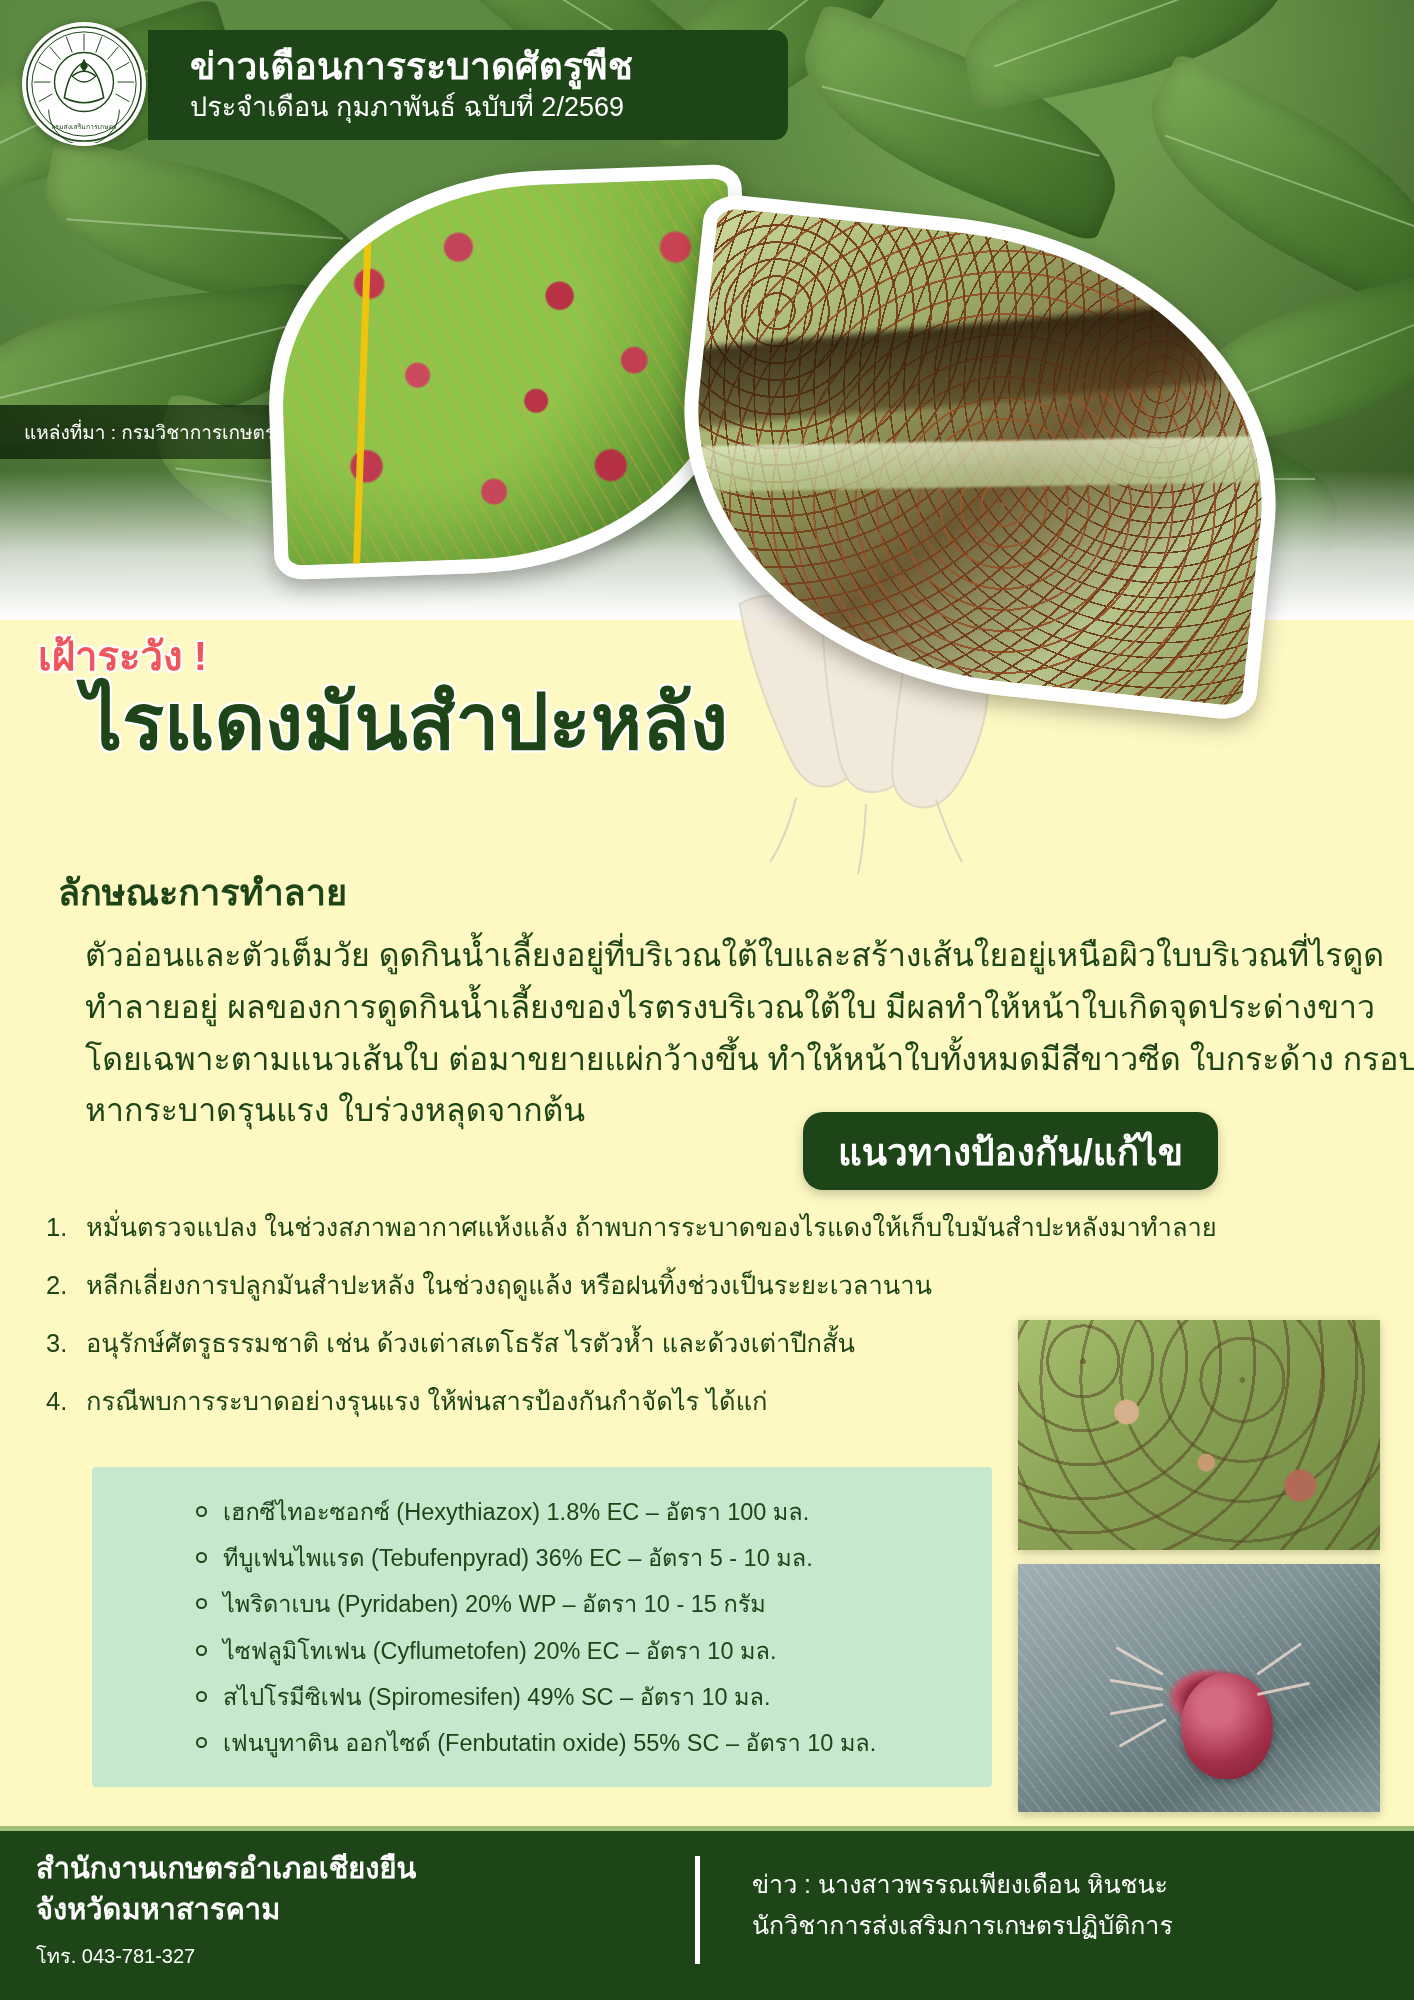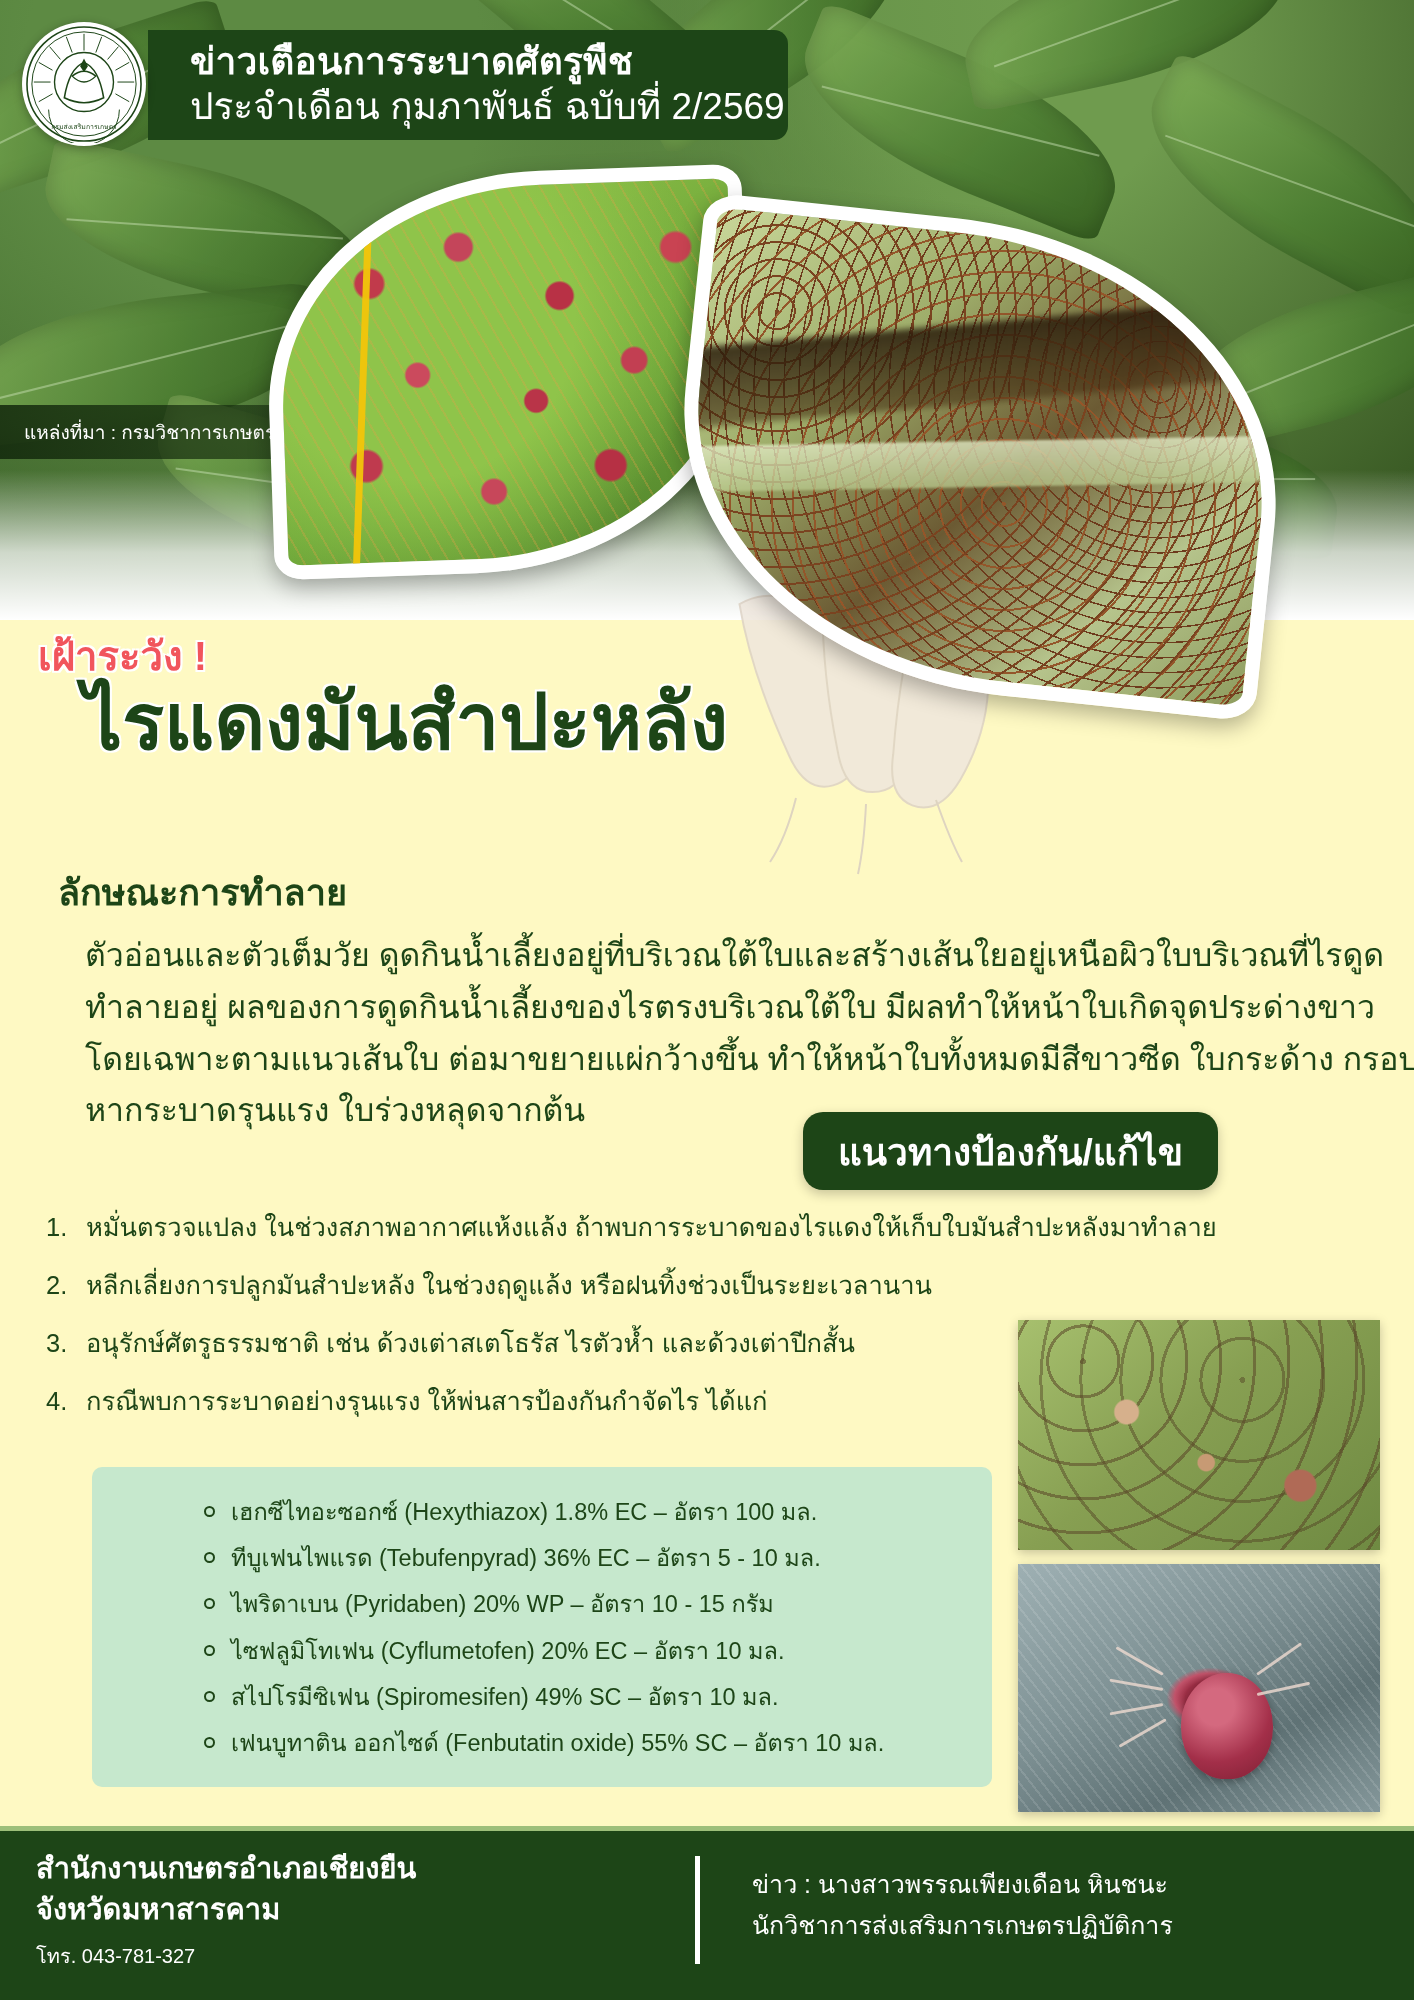--- a/index.html
+++ b/index.html
@@ -48,21 +48,21 @@
   
   .titlebar{
     position:absolute; left:148px; top:30px; width:640px; height:110px;
     background:#1d4517;
     border-radius: 0 14px 14px 0;
     display:flex; flex-direction:column; justify-content:center;
     padding-left:42px;
     color:#ffffff;
   }
   .titlebar .t1{ font-size:37px; font-weight:700; letter-spacing:.2px; line-height:1.05; }
-  .titlebar .t2{ font-size:37px; font-weight:400; margin-top:6px; line-height:1.05; }
+  .titlebar .t2{ font-size:27px; font-weight:400; margin-top:6px; line-height:1.05; }
 
   
   .seal{
     position:absolute; left:22px; top:22px; width:124px; height:124px;
     border-radius:50%; background:#ffffff;
     display:flex; align-items:center; justify-content:center;
     box-shadow:0 2px 10px rgba(0,0,0,.3);
     z-index:4;
   }
 
@@ -172,22 +172,22 @@
   .step{
     display:flex; align-items:flex-start; gap:6px;
     font-size:25.5px; color:#1d4517; line-height:1.25;
     margin-bottom:26px; white-space:nowrap;
   }
   .step .num{ min-width:34px; }
 
   
   .chem-box{
     position:absolute; left:92px; top:1467px; width:900px; height:320px;
-    background:#c6e8cd; border-radius:10px; z-index:6;
-    padding:26px 0 26px 12px;
+    background:#c6e8cd; border-radius:4px; z-index:6;
+    padding:26px 0 26px 4px;
     display:flex; flex-direction:column; justify-content:space-between;
   }
   .chem-row{
     display:flex; align-items:center; gap:16px;
     padding-left:100px; font-size:23.5px; color:#1d4517; white-space:nowrap;
   }
   .chem-bullet{
     width:11px; height:11px; border:2px solid #1d4517; border-radius:50%;
     flex:0 0 auto;
   }

